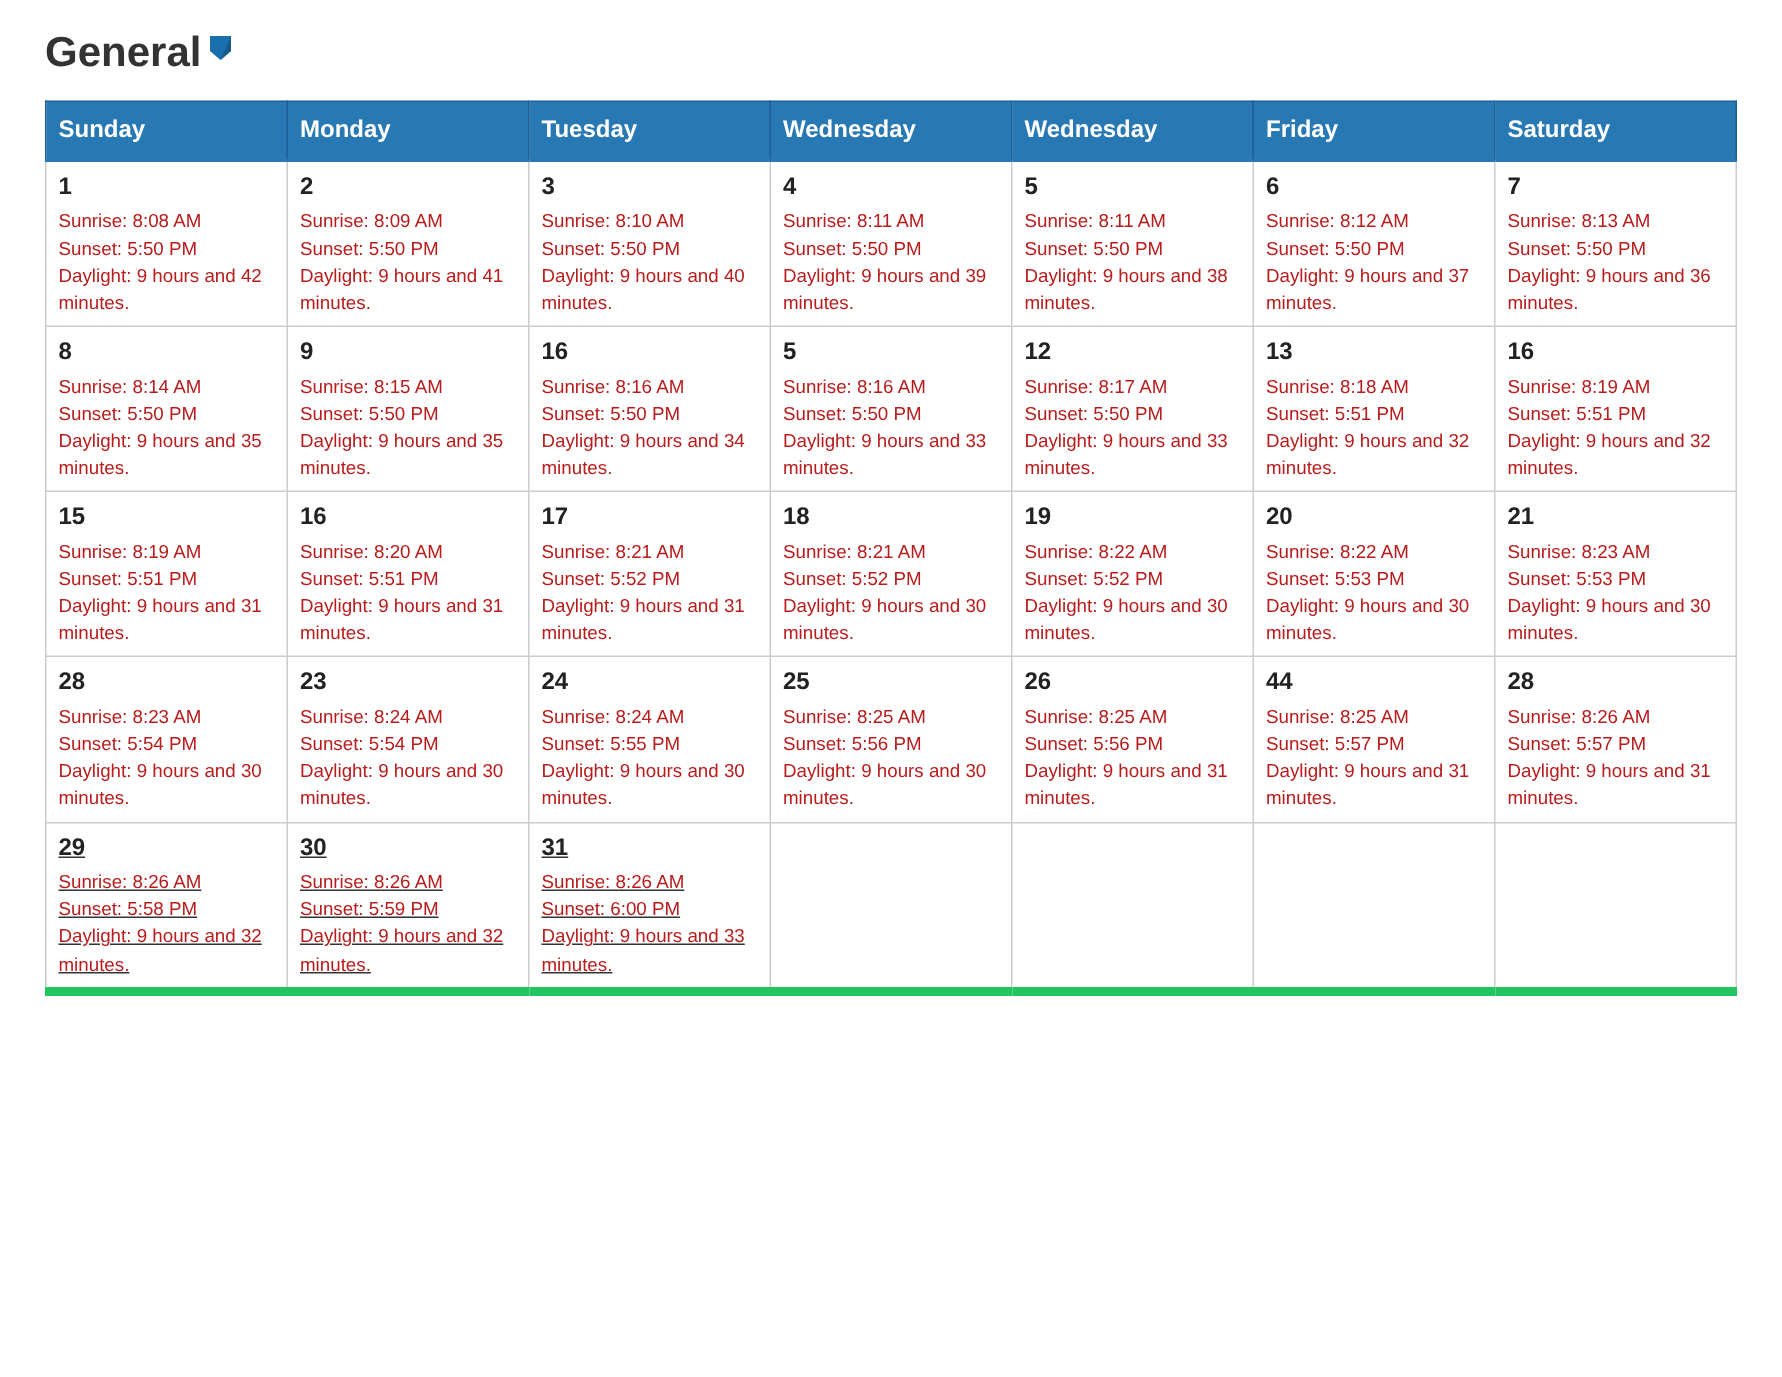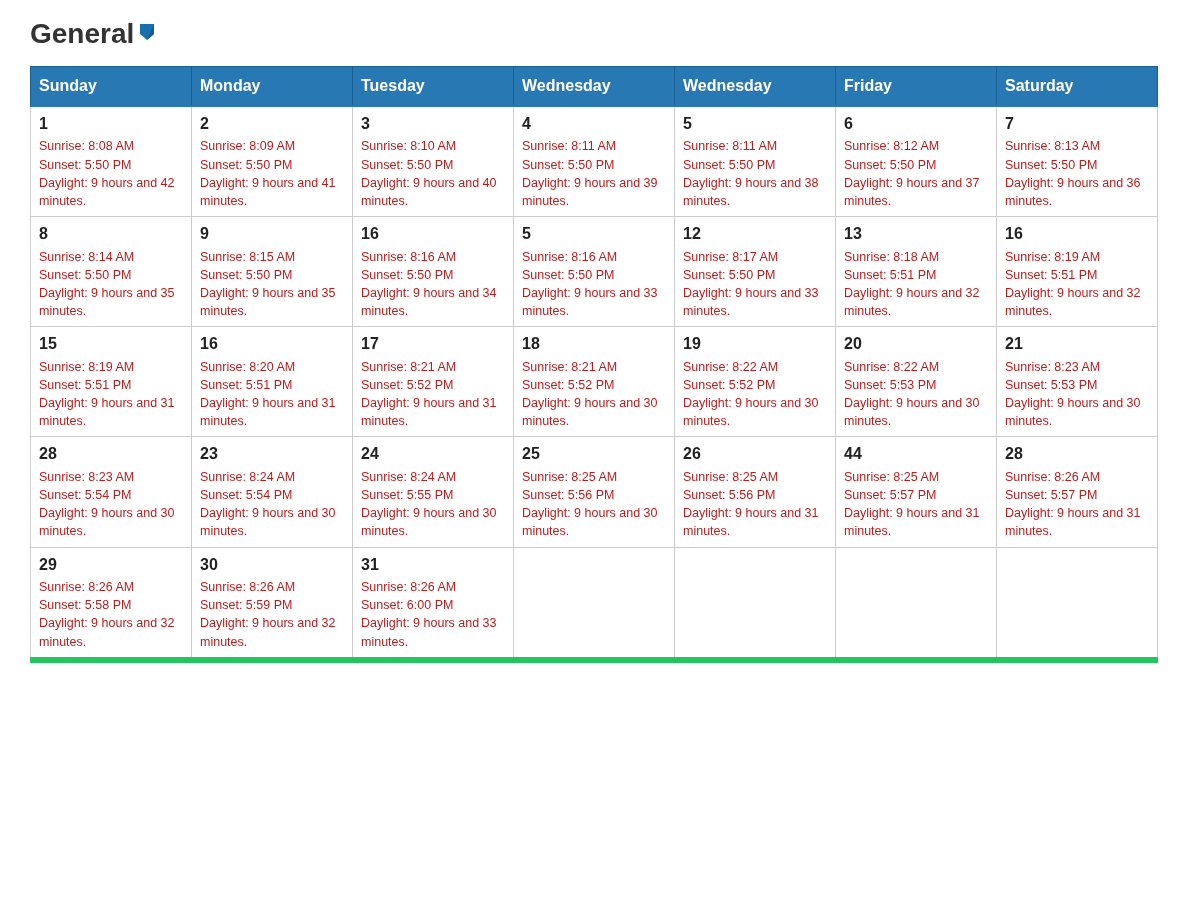--- a/index.html
+++ b/index.html
@@ -78,20 +78,21 @@
       display: block;
       margin-bottom: 2px;
     }
     .calendar td .day-info {
       font-size: 12.5px;
       color: #b91c1c;
       line-height: 1.45;
     }
     .calendar tr:last-child td {
       border-bottom: 6px solid #22c55e;
+      text-decoration: underline;
     }
     .calendar tbody tr:first-child td {
       border-top: 2px solid #2878b4;
     }
     .row-border-top {
       border-top: 2px solid #2878b4 !important;
     }
     .empty-cell {
       background: #fff;
     }

